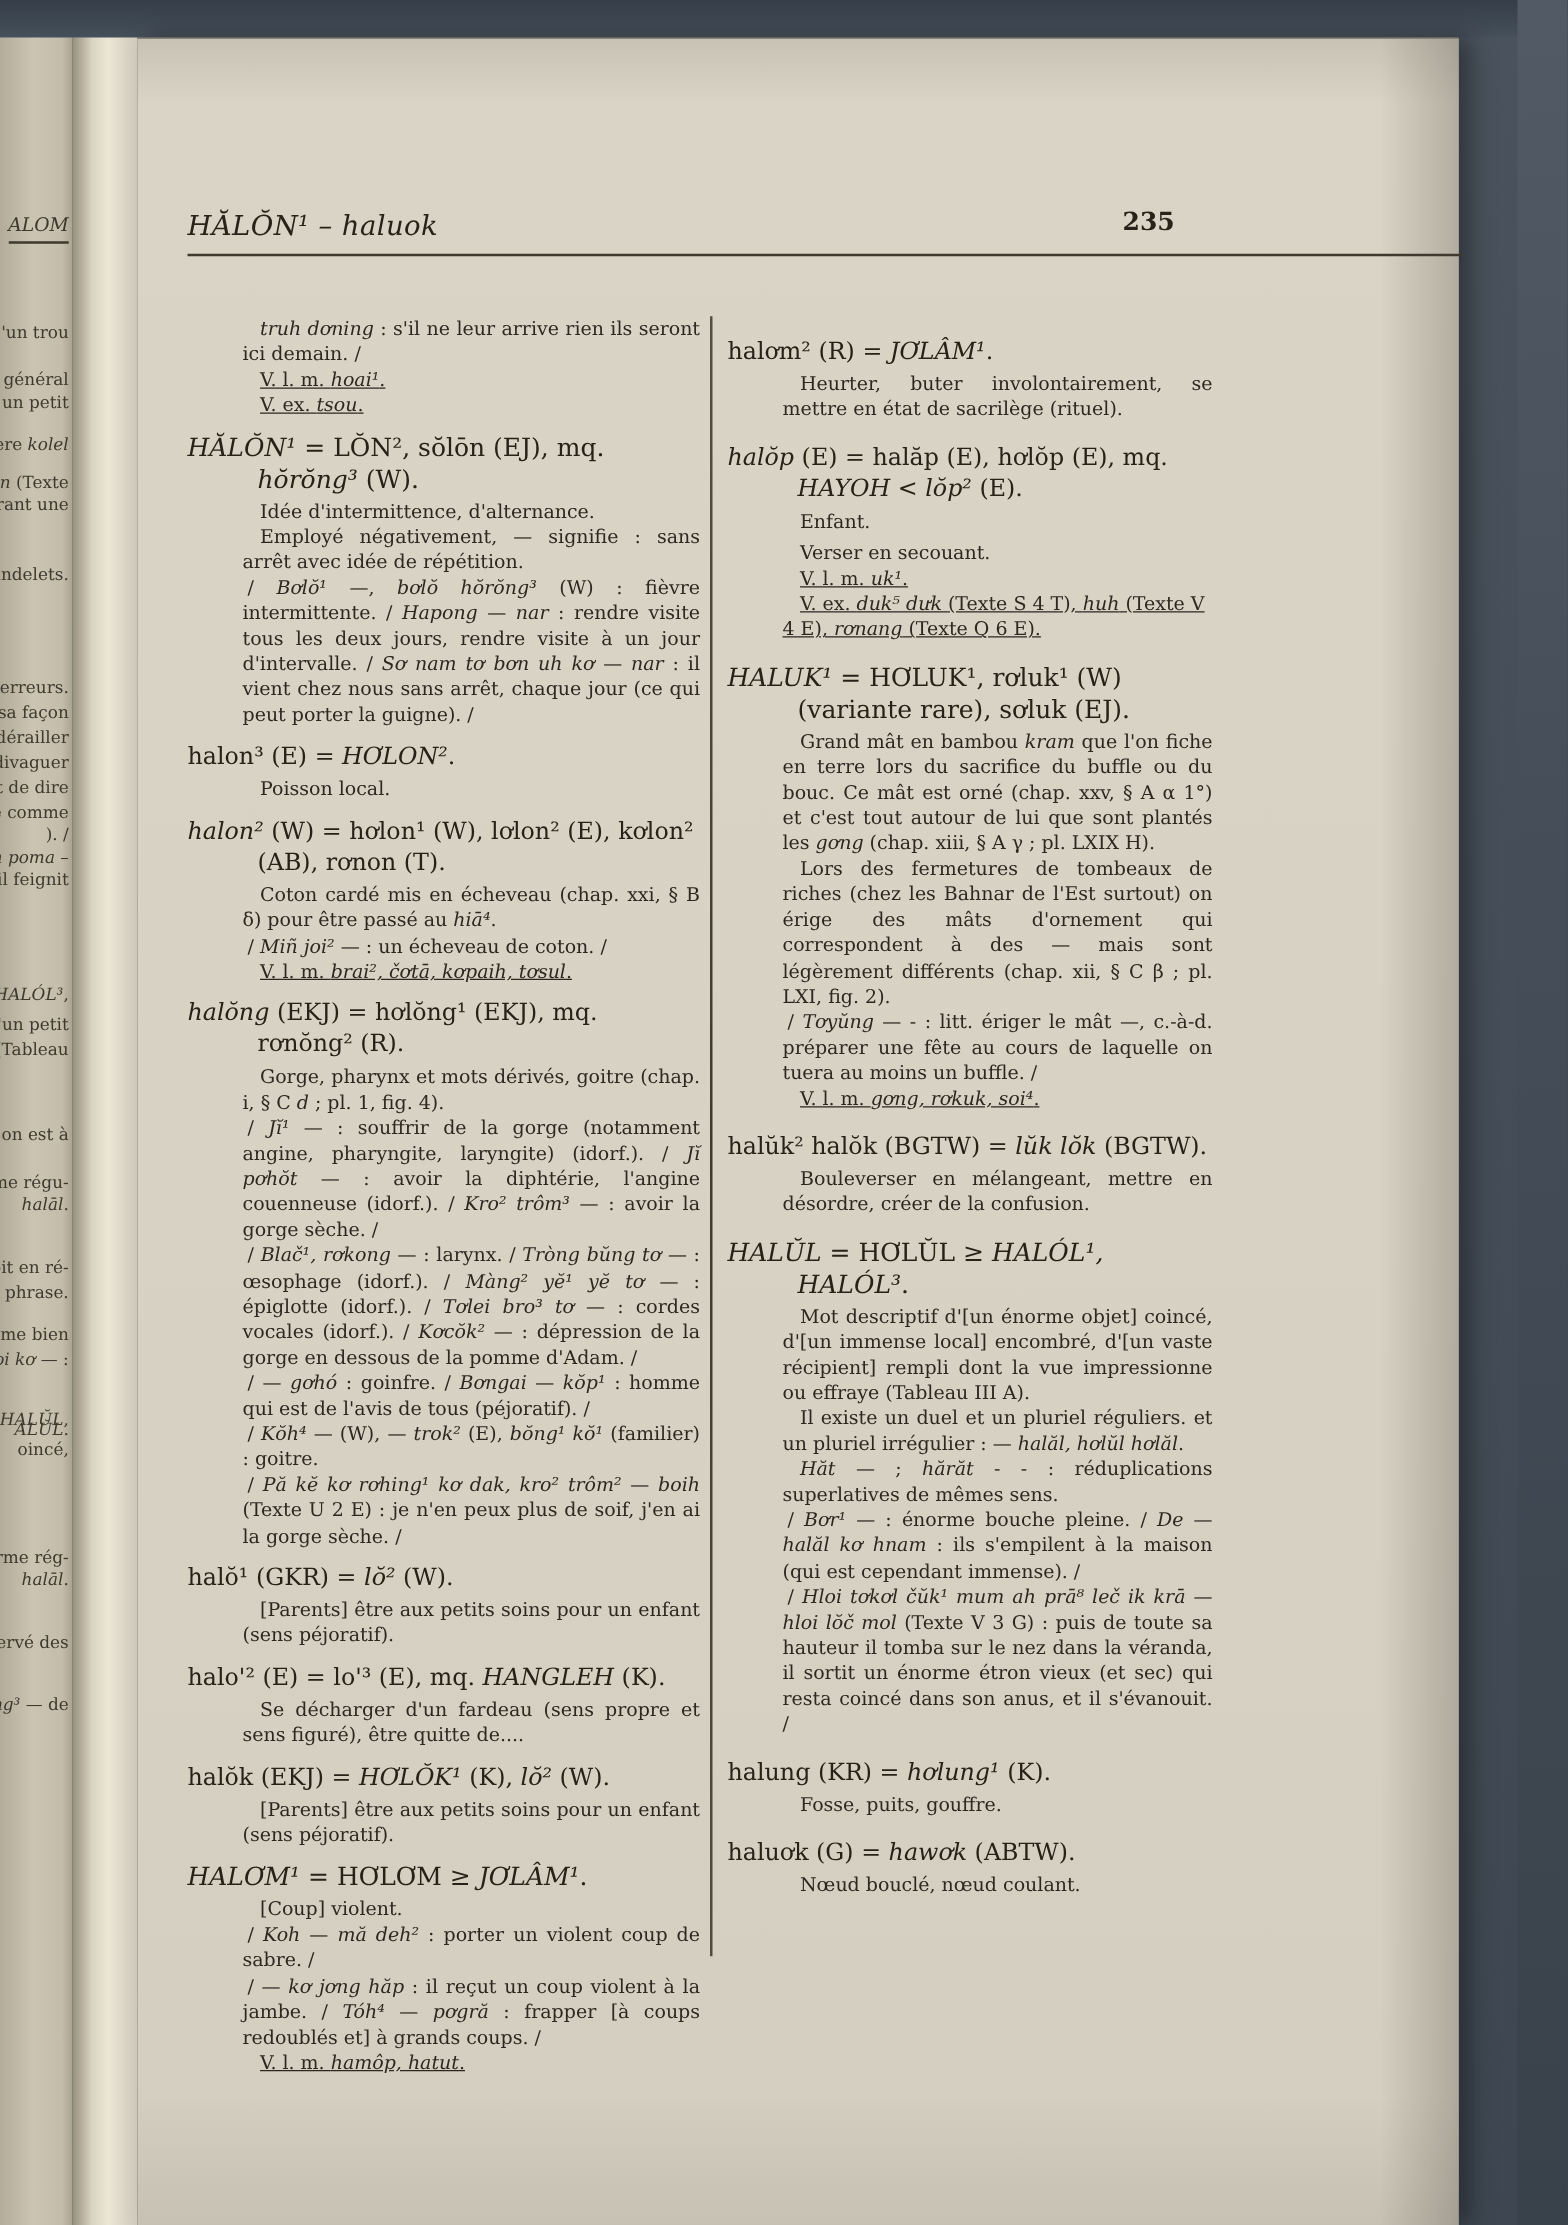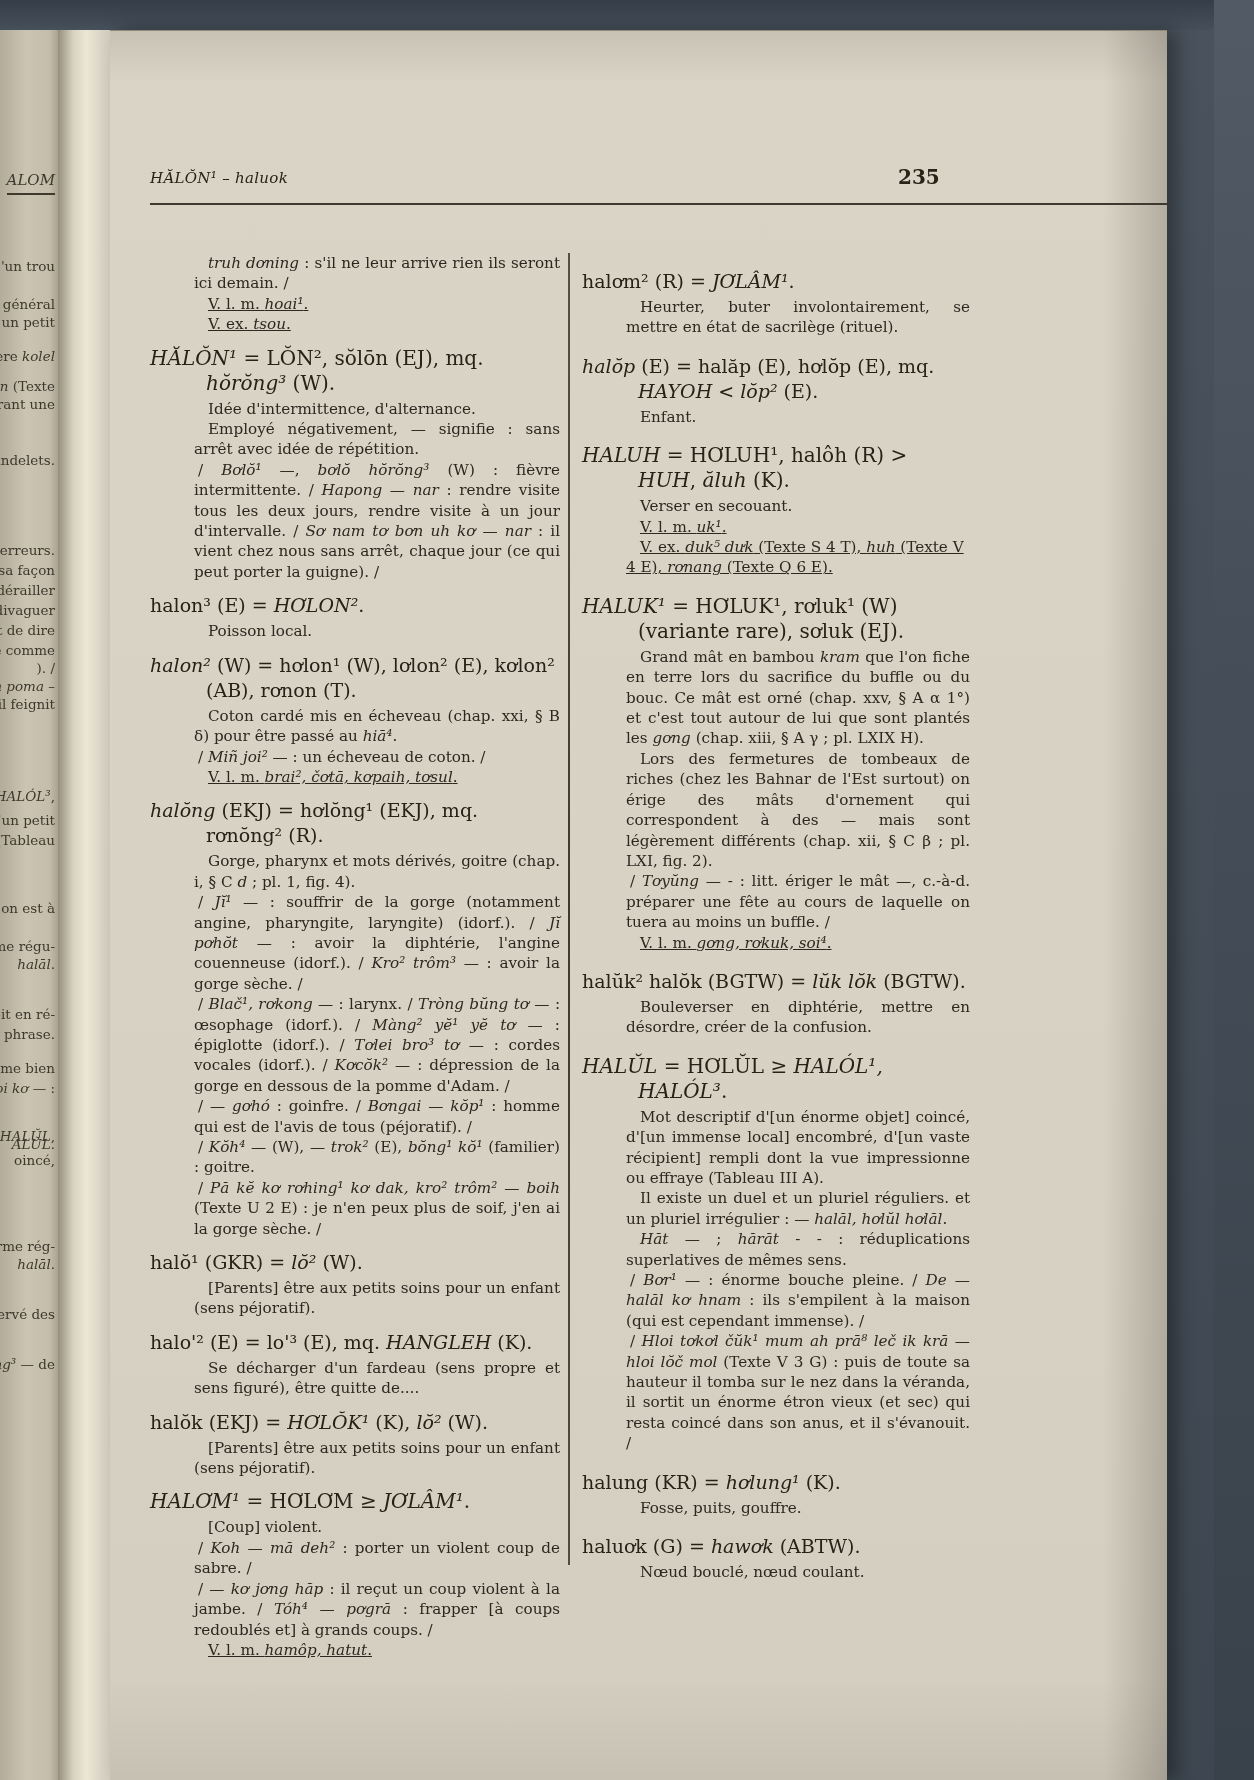--- a/index.html
+++ b/index.html
@@ -29,21 +29,21 @@
   
   .page { position:absolute; left:110px; top:30px; width:1057px; height:1750px;
     background:
       linear-gradient(270deg, rgba(40,36,28,0.22) 0%, rgba(40,36,28,0.0) 6%),
       linear-gradient(180deg, rgba(40,36,28,0.10) 0%, rgba(40,36,28,0.0) 3%, rgba(40,36,28,0.0) 94%, rgba(40,36,28,0.08) 100%),
       linear-gradient(180deg,#dad4c6 0%,#d8d2c4 55%,#d4cec0 100%);
     border-top:1px solid #8f8979;
     box-shadow:10px 0 18px rgba(0,0,0,0.35);
     color:#2c2820;
   }
-  .running-head { position:absolute; top:138px; left:40px; font-size:15px;
+  .running-head { position:absolute; top:138px; left:40px; font-size:22px;
     font-style:italic; color:#272318; letter-spacing:0.3px; }
   .pageno { position:absolute; top:134px; left:788px; font-size:20px;
     font-weight:bold; font-style:normal; color:#272318; }
   .head-rule { position:absolute; top:172px; left:40px; width:1020px; height:2px;
     background:#3f3a2f; }
   .divider { position:absolute; top:222px; left:458px; width:2px; height:1312px;
     background:#49432f; background:linear-gradient(180deg,#55503f,#3f3a2d 50%,#514c3b); }
 
   .col { position:absolute; top:222px; }
   .col-left  { left:40px;  width:410px; }
@@ -165,35 +165,34 @@
     <div class="col col-right" id="col-right">
         <div class="entry">
           <div class="head"><span>halơm² (R) = </span><i>JƠLÂM¹</i><span>.</span></div>
           <p class="def"><span>Heurter, buter involontairement, se mettre en état de sacrilège (rituel).</span></p>
         </div>
         <div class="entry">
           <div class="head"><i>halŏp</i><span> (E) = halăp (E), hơlŏp (E), mq. </span><i>HAYOH</i><span> &lt; </span><i>lŏp²</i><span> (E).</span></div>
           <p class="def"><span>Enfant.</span></p>
         </div>
         <div class="entry">
-          <div class="head caps"><i>HALUH</i><span> = HƠLUH¹, halôh (R) &gt; </span><i>HUH</i><span>, </span><i>ăluh</i><span> (K).</span></div>
           <p class="def"><span>Verser en secouant.</span></p>
           <p class="vref"><span>V. l. m. </span><i>uk¹</i><span>.</span></p>
           <p class="vref"><span>V. ex. </span><i>duk⁵ dưk</i><span> (Texte S 4 T), </span><i>huh</i><span> (Texte V 4 E), </span><i>rơnang</i><span> (Texte Q 6 E).</span></p>
         </div>
         <div class="entry">
           <div class="head caps"><i>HALUK¹</i><span> = HƠLUK¹, rơluk¹ (W) (variante rare), sơluk (EJ).</span></div>
           <p class="def"><span>Grand mât en bambou </span><i>kram</i><span> que l'on fiche en terre lors du sacrifice du buffle ou du bouc. Ce mât est orné (chap. xxv, § A α 1°) et c'est tout autour de lui que sont plantés les </span><i>gơng</i><span> (chap. xiii, § A γ ; pl. LXIX H).</span></p>
           <p class="def"><span>Lors des fermetures de tombeaux de riches (chez les Bahnar de l'Est surtout) on érige des mâts d'ornement qui correspondent à des — mais sont légèrement différents (chap. xii, § C β ; pl. LXI, fig. 2).</span></p>
           <p class="ex"><span>/ </span><i>Tơyŭng</i><span> — - : litt. ériger le mât —, c.-à-d. préparer une fête au cours de laquelle on tuera au moins un buffle. /</span></p>
           <p class="vref"><span>V. l. m. </span><i>gơng, rơkuk, soi⁴</i><span>.</span></p>
         </div>
         <div class="entry">
           <div class="head"><span>halŭk² halŏk (BGTW) = </span><i>lŭk lŏk</i><span> (BGTW).</span></div>
-          <p class="def"><span>Bouleverser en diphtérie, mettre en désordre, créer de la confusion.</span></p>
+          <p class="def"><span>Bouleverser en mélangeant, mettre en désordre, créer de la confusion.</span></p>
         </div>
         <div class="entry">
           <div class="head caps"><i>HALŬL</i><span> = HƠLŬL ≥ </span><i>HALÓL¹, HALÓL³</i><span>.</span></div>
           <p class="def"><span>Mot descriptif d'[un énorme objet] coincé, d'[un immense local] encombré, d'[un vaste récipient] rempli dont la vue impressionne ou effraye (Tableau III A).</span></p>
           <p class="def"><span>Il existe un duel et un pluriel réguliers. et un pluriel irrégulier : — </span><i>halăl, hơlŭl hơlăl</i><span>.</span></p>
           <p class="def"><i>Hăt</i><span> — ; </span><i>hărăt</i><span> - - : réduplications superlatives de mêmes sens.</span></p>
           <p class="ex"><span>/ </span><i>Bơr¹</i><span> — : énorme bouche pleine. / </span><i>De</i><span> — </span><i>halăl kơ hnam</i><span> : ils s'empilent à la maison (qui est cependant immense). /</span></p>
           <p class="ex"><span>/ </span><i>Hloi tơkơl čŭk¹ mum ah prā⁸ leč ik krā</i><span> — </span><i>hloi lŏč mol</i><span> (Texte V 3 G) : puis de toute sa hauteur il tomba sur le nez dans la véranda, il sortit un énorme étron vieux (et sec) qui resta coincé dans son anus, et il s'évanouit. /</span></p>
         </div>
         <div class="entry">

